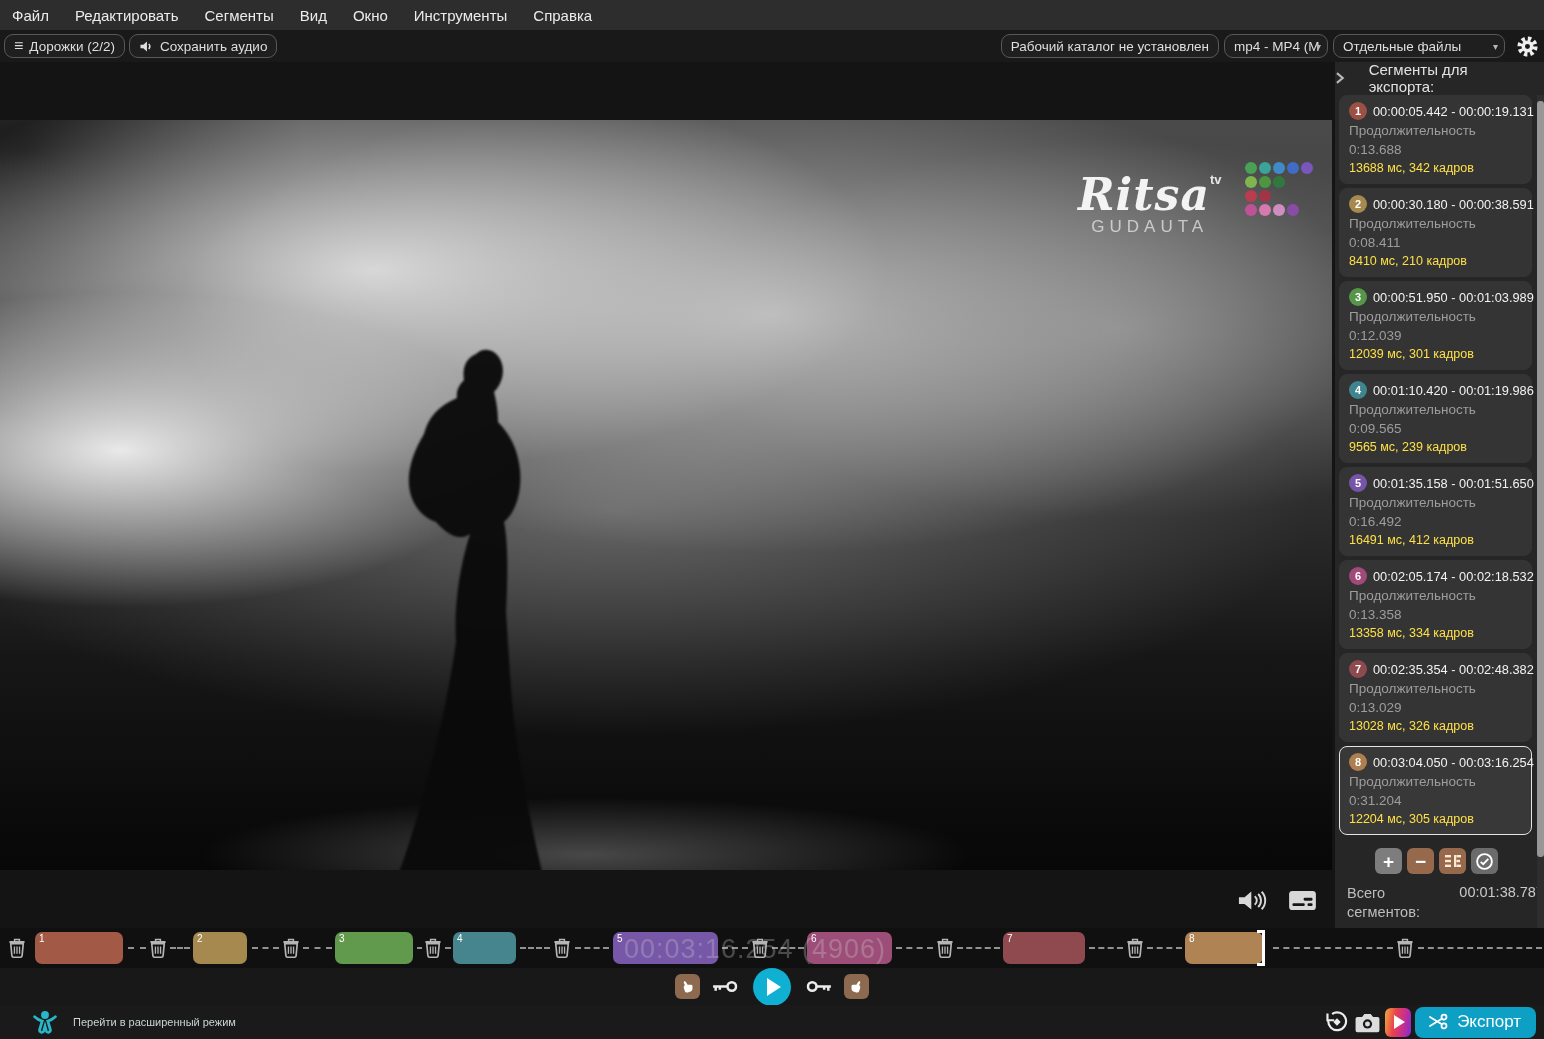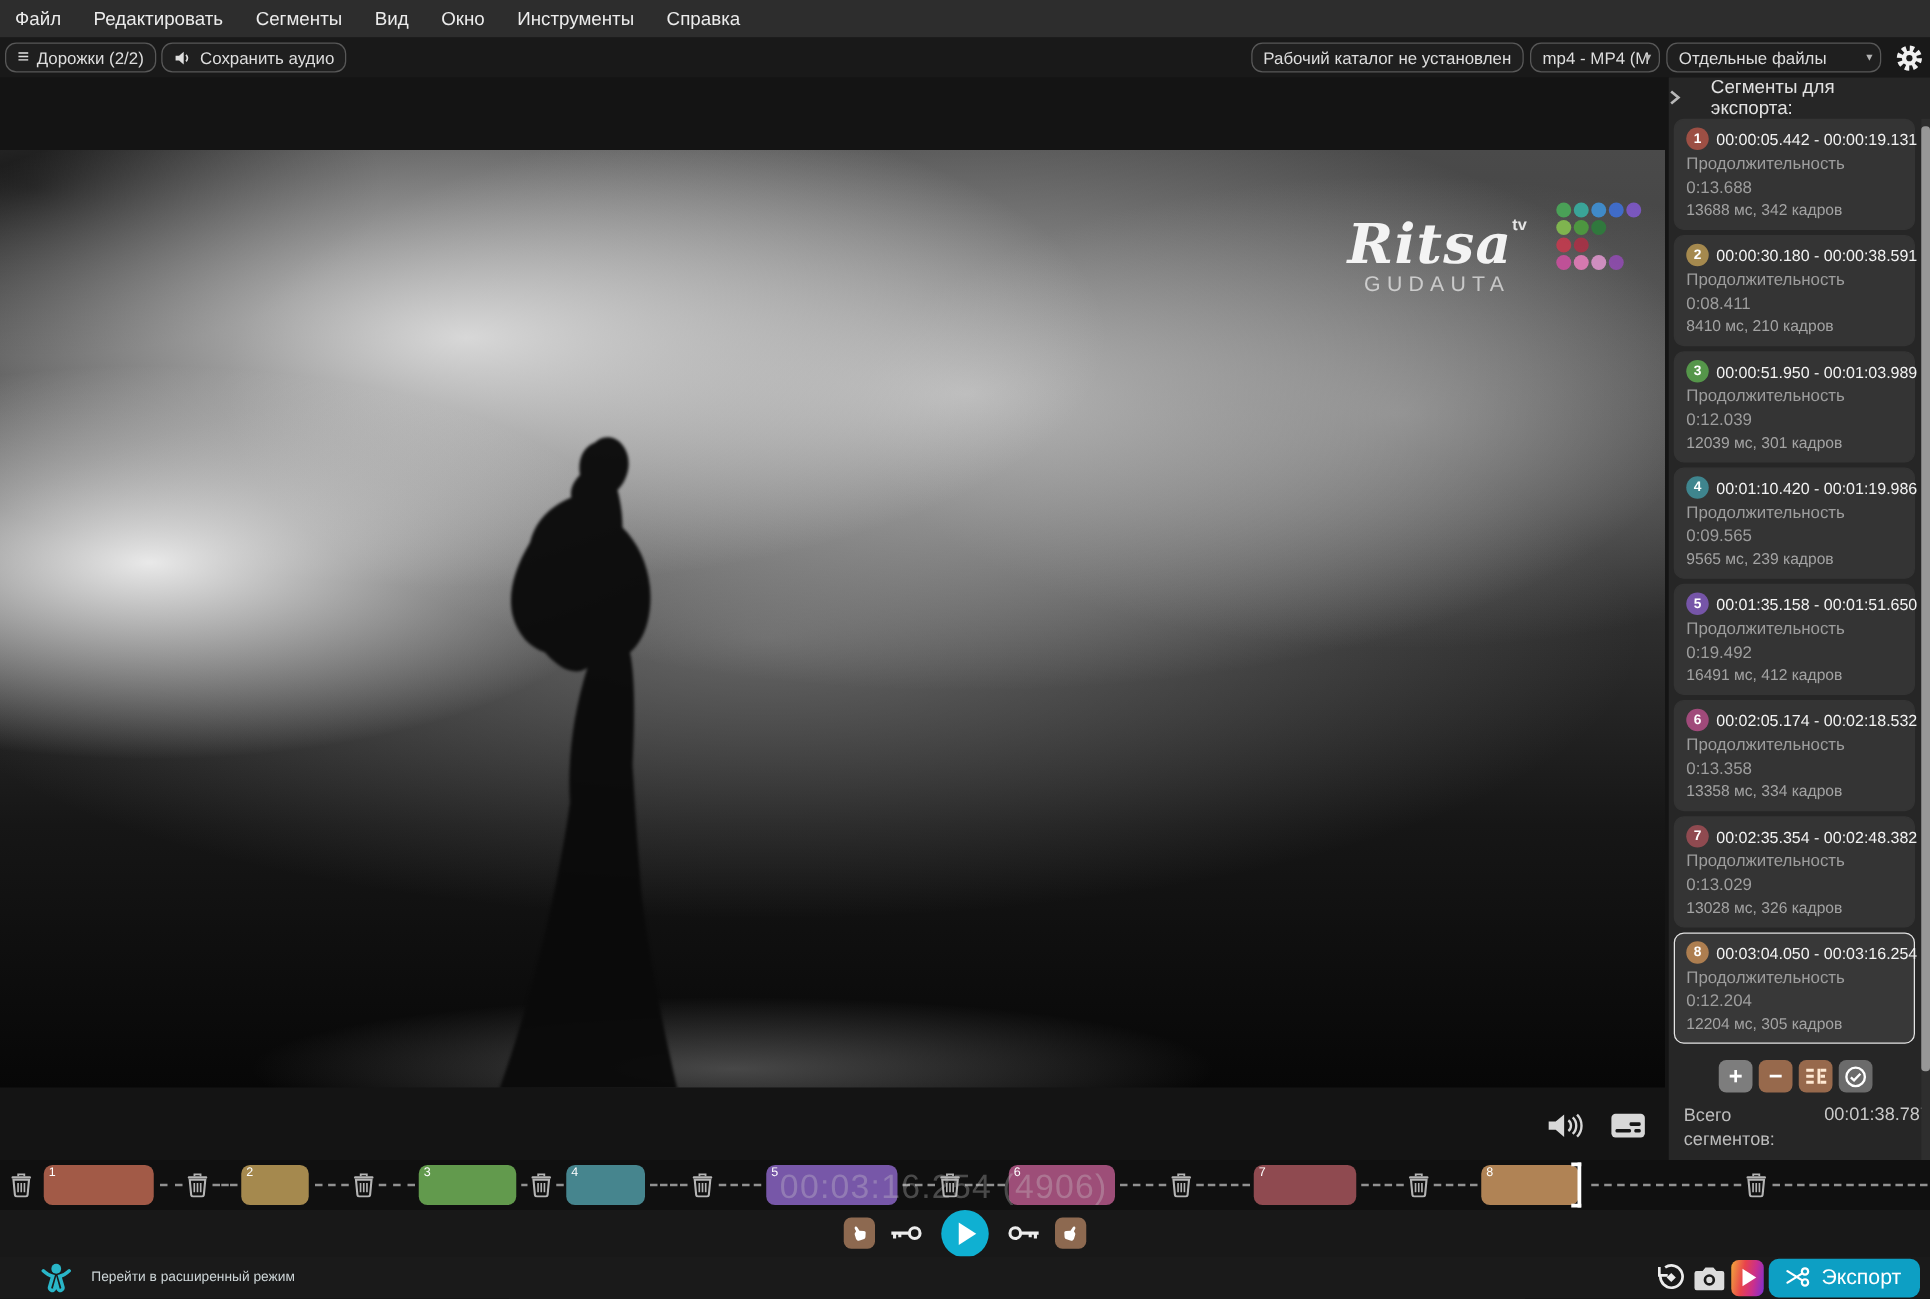--- a/index.html
+++ b/index.html
@@ -55,21 +55,21 @@
     padding:0 12px 0 0;font-size:15px;color:#e2e2e2;}
   .sb-list{position:absolute;left:4px;right:12px;top:33px;}
   .seg-card{background:#343434;border-radius:8px;border:1px solid #343434;margin-bottom:4px;
     padding:5px 9px 6px 9px;box-sizing:border-box;}
   .seg-card.selected{border-color:#e4e4e4;background:#383838;}
   .seg-top{display:flex;align-items:center;gap:6px;height:20px;}
   .seg-badge{width:18px;height:18px;border-radius:50%;color:#fff;font-size:11px;font-weight:bold;
     display:flex;align-items:center;justify-content:center;flex:0 0 18px;}
   .seg-range{font-size:12.8px;color:#f2f2f2;white-space:nowrap;}
   .seg-line{font-size:13.5px;color:#9d9d9d;line-height:19px;}
-  .seg-sub{font-size:12.5px;color:#a3a3a3;line-height:18px;}
+  .seg-sub{font-size:12.5px;color:#fde047;line-height:18px;}
   .sb-actions{position:absolute;left:40px;top:786px;display:flex;gap:5px;}
   .sb-act{width:27px;height:26px;border-radius:6px;display:flex;align-items:center;justify-content:center;
     color:#fff;font-size:19px;font-weight:bold;line-height:1;}
   .act-add{background:#7d7d7d;}
   .act-remove{background:#97694c;}
   .act-split{background:#97694c;}
   .act-check{background:#6b6b6b;}
   .sb-total{position:absolute;left:12px;right:0;top:822px;display:flex;justify-content:space-between;
     font-size:14.5px;color:#c9c9c9;}
   .sb-total .lbl{width:88px;line-height:19px;color:#bdbdbd;}
@@ -260,21 +260,21 @@
           <div class="seg-line">Продолжительность</div>
           <div class="seg-line">0:09.565</div>
           <div class="seg-sub">9565 мс, 239 кадров</div>
         </div>
         <div class="seg-card">
           <div class="seg-top">
             <span class="seg-badge" style="background:#7655a8">5</span>
             <span class="seg-range">00:01:35.158 - 00:01:51.650</span>
           </div>
           <div class="seg-line">Продолжительность</div>
-          <div class="seg-line">0:19.492</div>
+          <div class="seg-line">0:16.492</div>
           <div class="seg-sub">16491 мс, 412 кадров</div>
         </div>
         <div class="seg-card">
           <div class="seg-top">
             <span class="seg-badge" style="background:#a04a7a">6</span>
             <span class="seg-range">00:02:05.174 - 00:02:18.532</span>
           </div>
           <div class="seg-line">Продолжительность</div>
           <div class="seg-line">0:13.358</div>
           <div class="seg-sub">13358 мс, 334 кадров</div>
@@ -287,21 +287,21 @@
           <div class="seg-line">Продолжительность</div>
           <div class="seg-line">0:13.029</div>
           <div class="seg-sub">13028 мс, 326 кадров</div>
         </div>
         <div class="seg-card selected">
           <div class="seg-top">
             <span class="seg-badge" style="background:#ad7e50">8</span>
             <span class="seg-range">00:03:04.050 - 00:03:16.254</span>
           </div>
           <div class="seg-line">Продолжительность</div>
-          <div class="seg-line">0:12.204</div>
+          <div class="seg-line">0:31.204</div>
           <div class="seg-sub">12204 мс, 305 кадров</div>
         </div>
       </div>
     <div class="sb-actions">
       <div class="sb-act act-add">+</div>
       <div class="sb-act act-remove">−</div>
       <div class="sb-act act-split">
         <svg width="18" height="14" viewBox="0 0 18 14">
             <g fill="#ffe9d2">
           <rect x="1" y="1" width="6" height="2.4"></rect>

